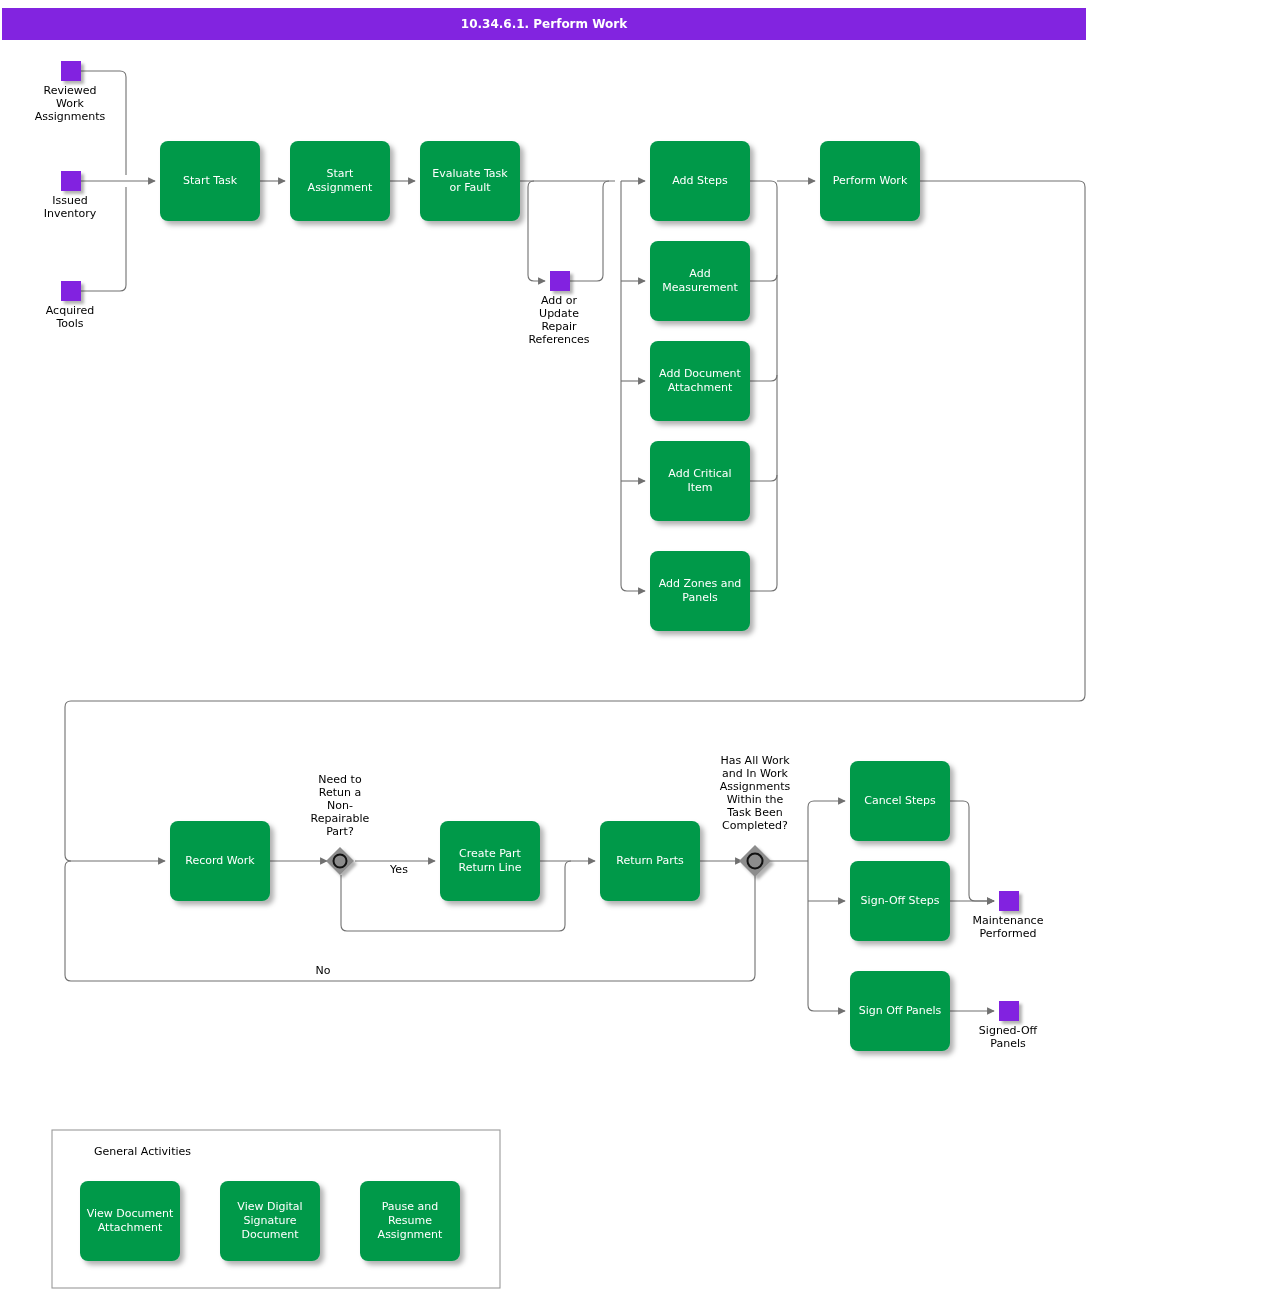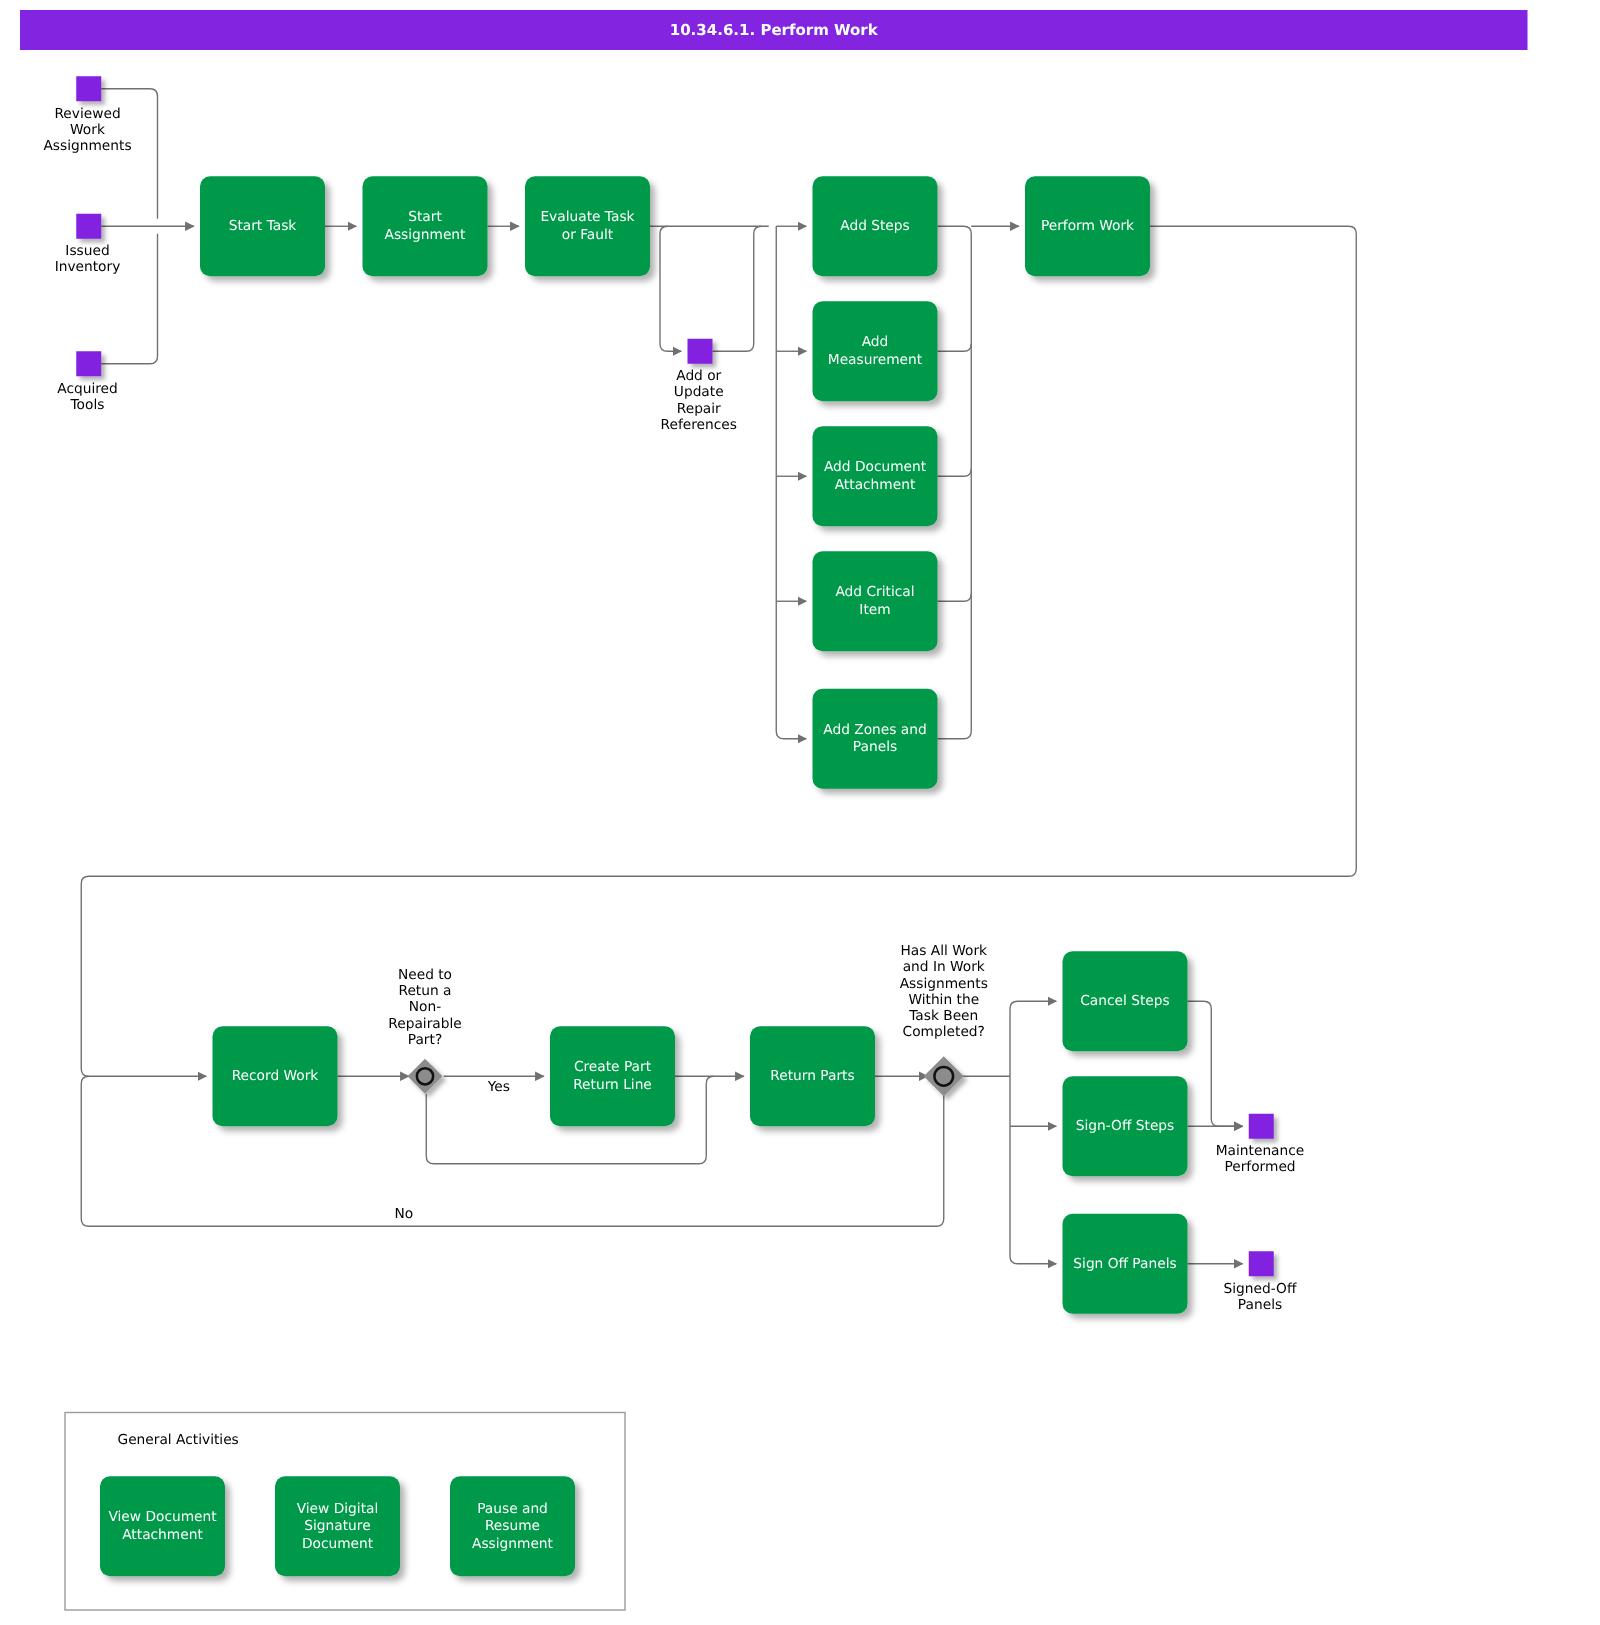--- a/index.html
+++ b/index.html
@@ -10,23 +10,23 @@
   }
   #page {
     position: relative;
     width: 1280px;
     height: 1300px;
     background: #ffffff;
     overflow: hidden;
   }
   .titlebar {
     position: absolute;
-    left: 16px;
+    left: 2px;
     top: 8px;
-    width: 1206px;
+    width: 1084px;
     height: 32px;
     background: #8224e0;
     display: flex;
     align-items: center;
     justify-content: center;
   }
   .titlebar .title-text {
     color: #ffffff;
     font-size: 12px;
     font-weight: bold;

